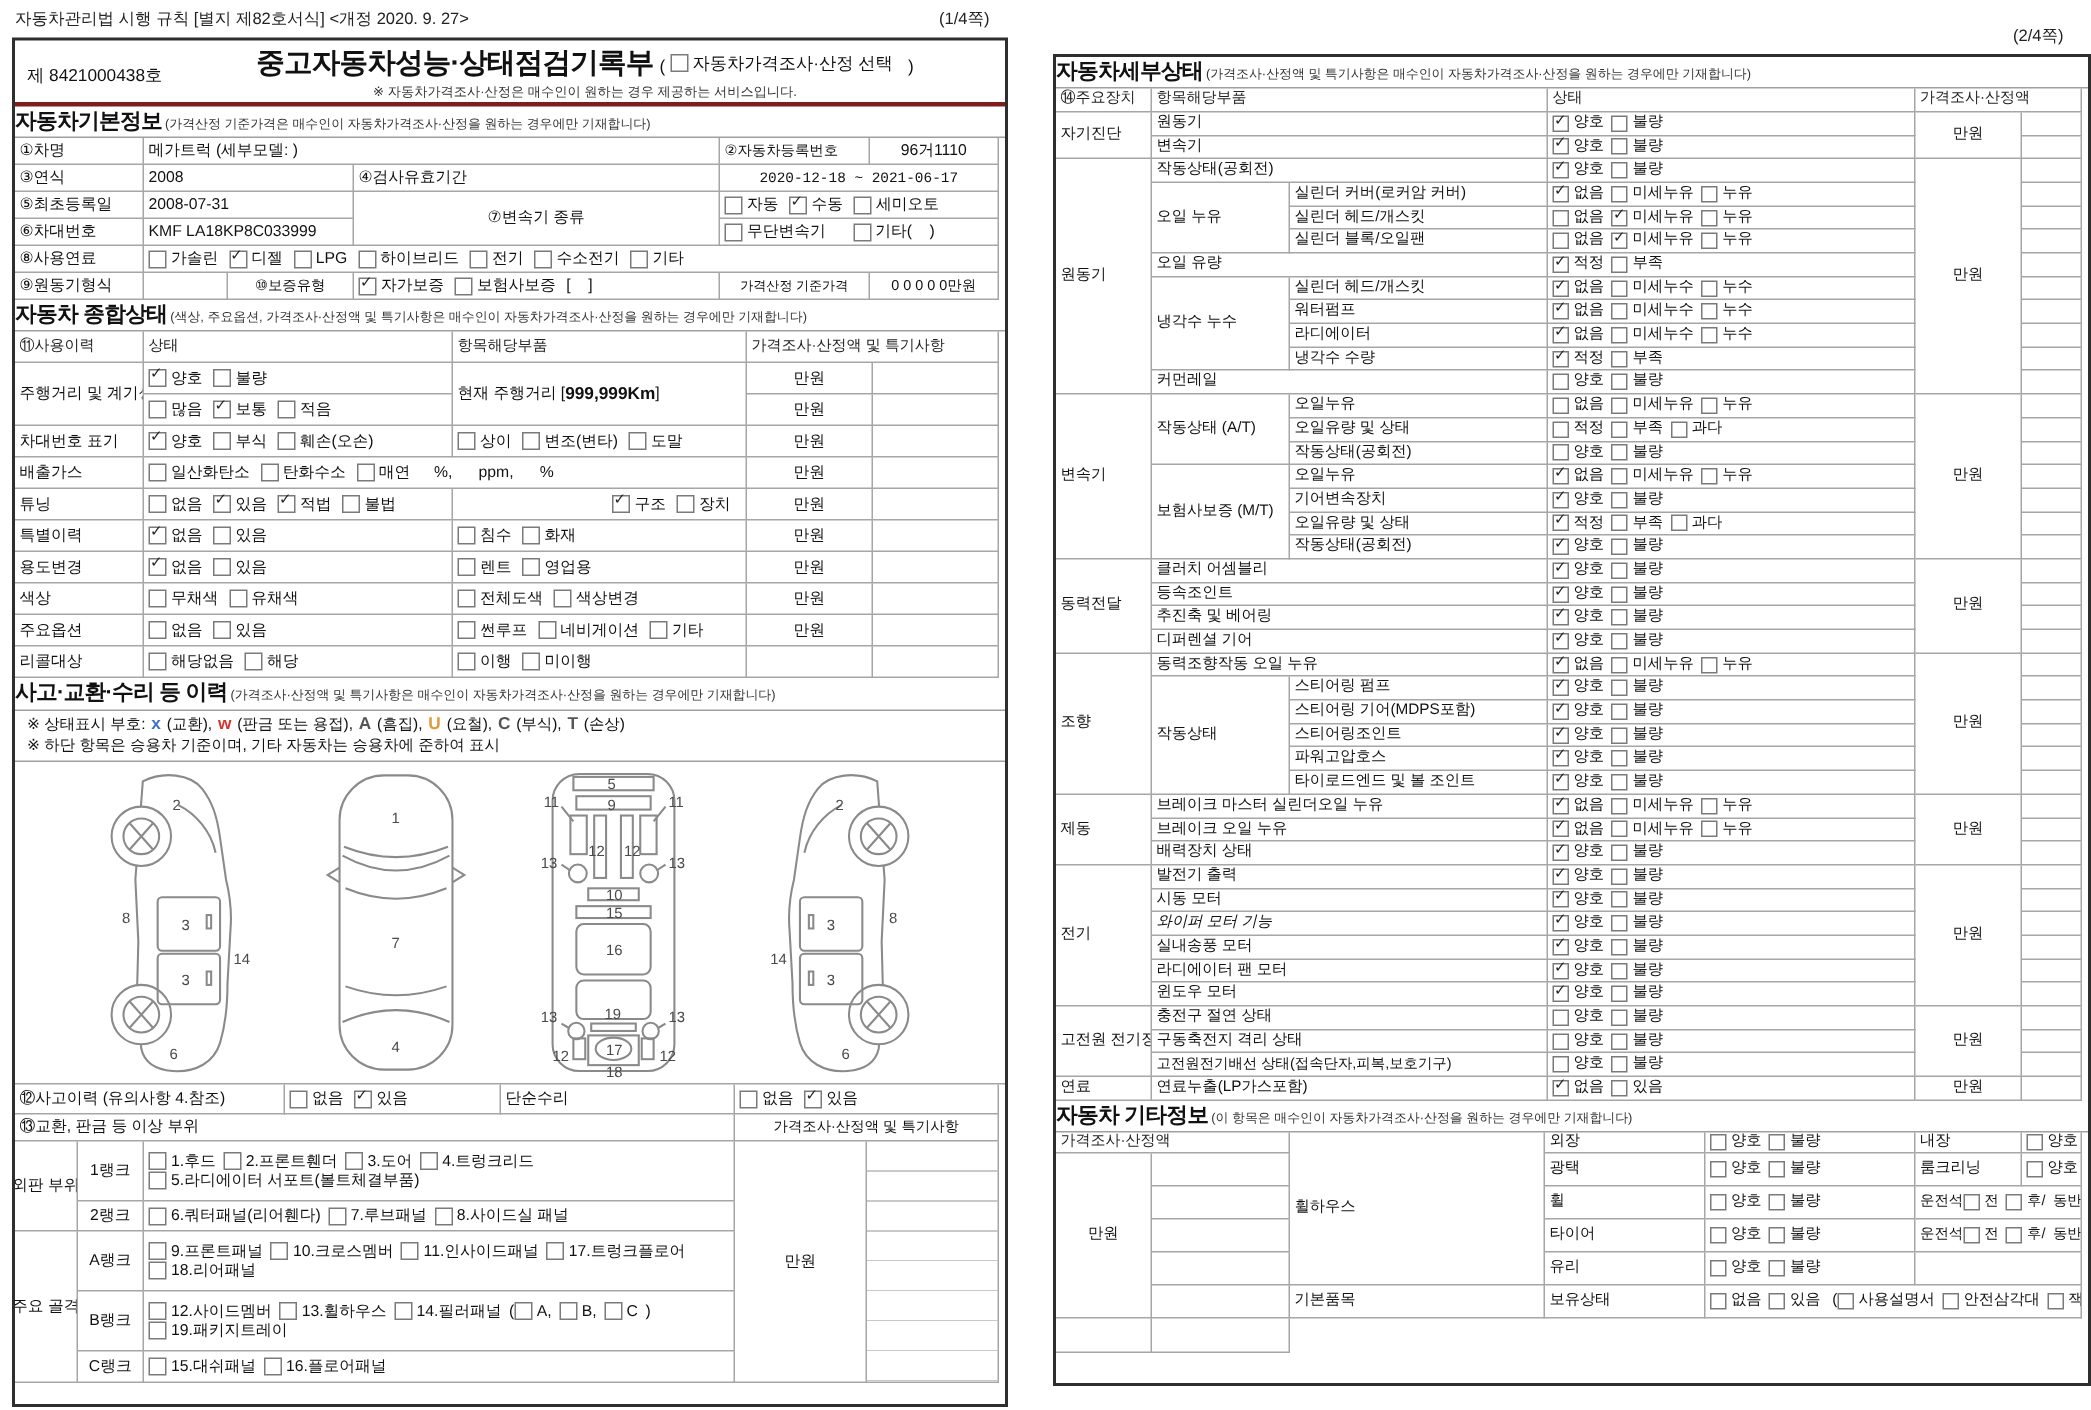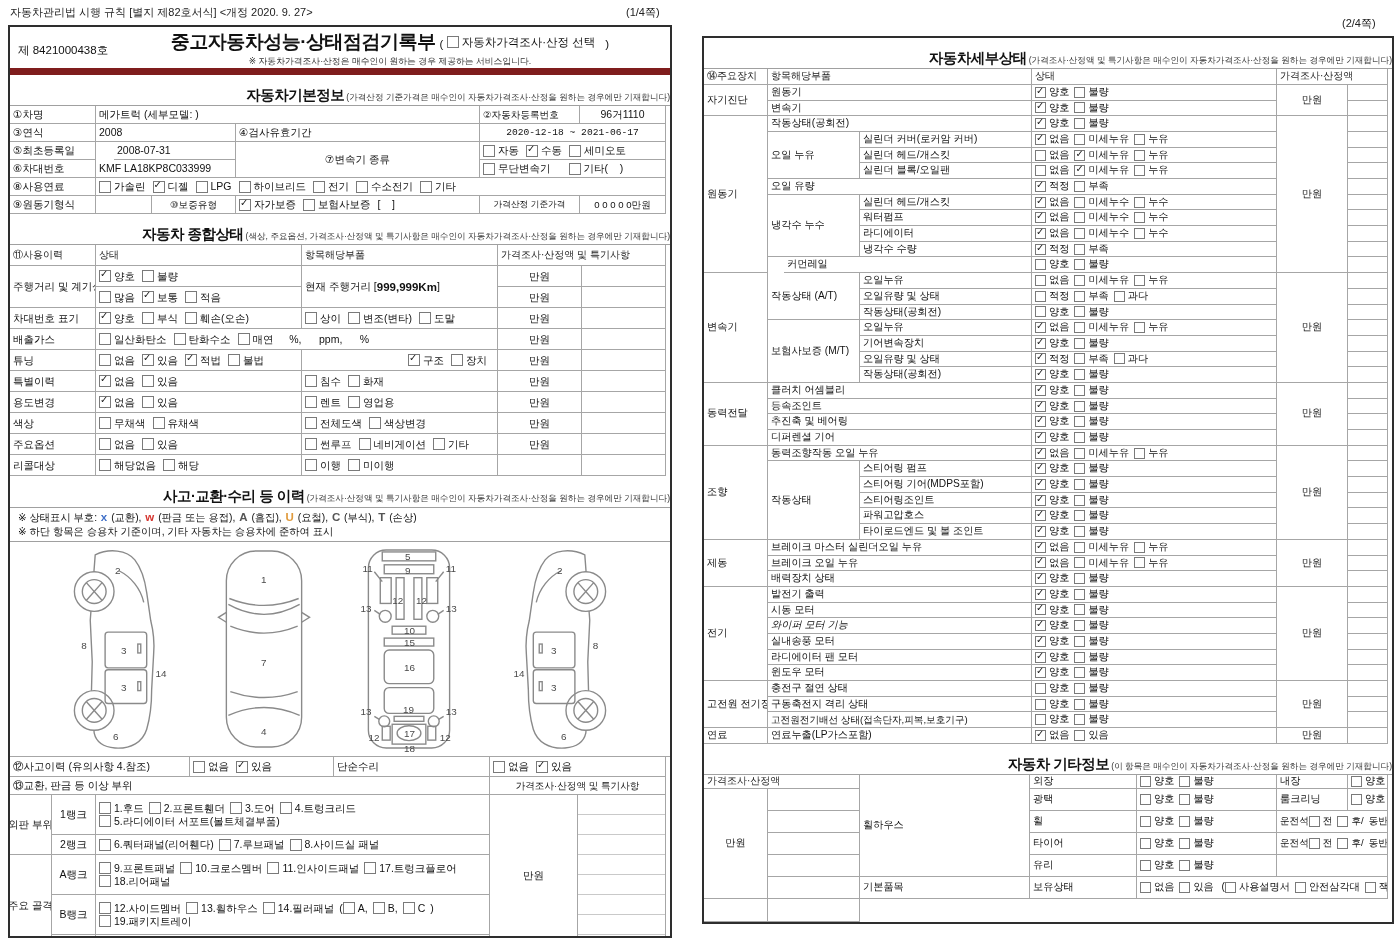--- a/index.html
+++ b/index.html
@@ -7,29 +7,29 @@
        font-family:"Liberation Sans","DejaVu Sans",sans-serif;font-size:11px}
   .toptext{position:absolute;font-size:11px;color:#222;white-space:nowrap}
   #law{left:10px;top:5px}
   #p1no{left:626px;top:5px}
   #p2no{left:1342px;top:16px}
   .page{position:absolute;border:2px solid #2e2e2e;background:#fff;overflow:hidden}
   #pg1{left:8px;top:25px;width:660px;height:909px}
   #pg2{left:702px;top:36px;width:688px;height:884px}
 
   
-  .p1head{display:flex;border-bottom:7px solid #7f1d1d}
+  .p1head{display:flex;border-bottom:3px solid #7f1d1d}
   .docno{width:138px;padding:16px 0 0 8px;font-size:11.5px;flex:none}
   .hspacer{width:46px;flex:none}
   .htitle{flex:1;text-align:center;padding-top:2px}
   .big{font-size:19px;font-weight:bold;letter-spacing:-0.5px}
   .hsub{font-size:11.5px;margin-left:4px}
   .hnote{font-size:8.8px;color:#333;margin-top:1px}
 
-  .sec-title{text-align:right;padding:13px 0 2px;border-bottom:1px solid #a0a0a0;line-height:1.05}
+  .sec-title{text-align:left;padding:3px 0 2px;border-bottom:1px solid #a0a0a0;line-height:1.05}
   .sec-title b{font-size:14.5px;letter-spacing:-0.5px}
   .sec-title .note{font-size:8.6px;color:#333;margin-left:2px}
 
   
   .g{display:grid;font-size:10.5px}
   .g .c{border-right:1px solid #a6a6a6;border-bottom:1px solid #a6a6a6;padding:0 3px;
         display:flex;align-items:center;overflow:hidden;white-space:nowrap;min-width:0;line-height:1.05}
   .cen{justify-content:center;text-align:center}
   .rt{justify-content:flex-end}
   .pre{white-space:pre-line}
@@ -96,21 +96,21 @@
   <div class="g" id="t-basic">
       <div class="c ">①차명</div>
       <div class="c " style="grid-column: span 4;">메가트럭 (세부모델: )</div>
       <div class="c sm">②자동차등록번호</div>
       <div class="c cen">96거1110</div>
       <div class="c ">③연식</div>
       <div class="c " style="grid-column: span 2;">2008</div>
       <div class="c " style="grid-column: span 2;">④검사유효기간</div>
       <div class="c cen sm" style="grid-column: span 2; font-family: Liberation Mono, monospace;">2020-12-18 ~ 2021-06-17</div>
       <div class="c ">⑤최초등록일</div>
-      <div class="c " style="grid-column: span 2; margin-left: 18px;">2008-07-31</div>
+      <div class="c " style="grid-column: span 2;">2008-07-31</div>
       <div class="c cen" style="grid-area: span 2 / span 2;">⑦변속기 종류</div>
       <div class="c " style="grid-column: span 2;">
         <span class="cbw">
           <span class="cb"></span>
           <span class="cbl">자동</span>
         </span>
         <span class="cbw">
           <span class="cb chk"></span>
           <span class="cbl">수동</span>
         </span>
@@ -846,21 +846,21 @@
         <span class="cbw">
           <span class="cb chk"></span>
           <span class="cbl">적정</span>
         </span>
         <span class="cbw">
           <span class="cb"></span>
           <span class="cbl">부족</span>
         </span>
       </div>
       <div class="c "></div>
-      <div class="c " style="grid-column: span 2; margin-left: 16px;">커먼레일</div>
+      <div class="c " style="grid-column: span 2;">커먼레일</div>
       <div class="c ">
         <span class="cbw">
           <span class="cb"></span>
           <span class="cbl">양호</span>
         </span>
         <span class="cbw">
           <span class="cb"></span>
           <span class="cbl">불량</span>
         </span>
       </div>

